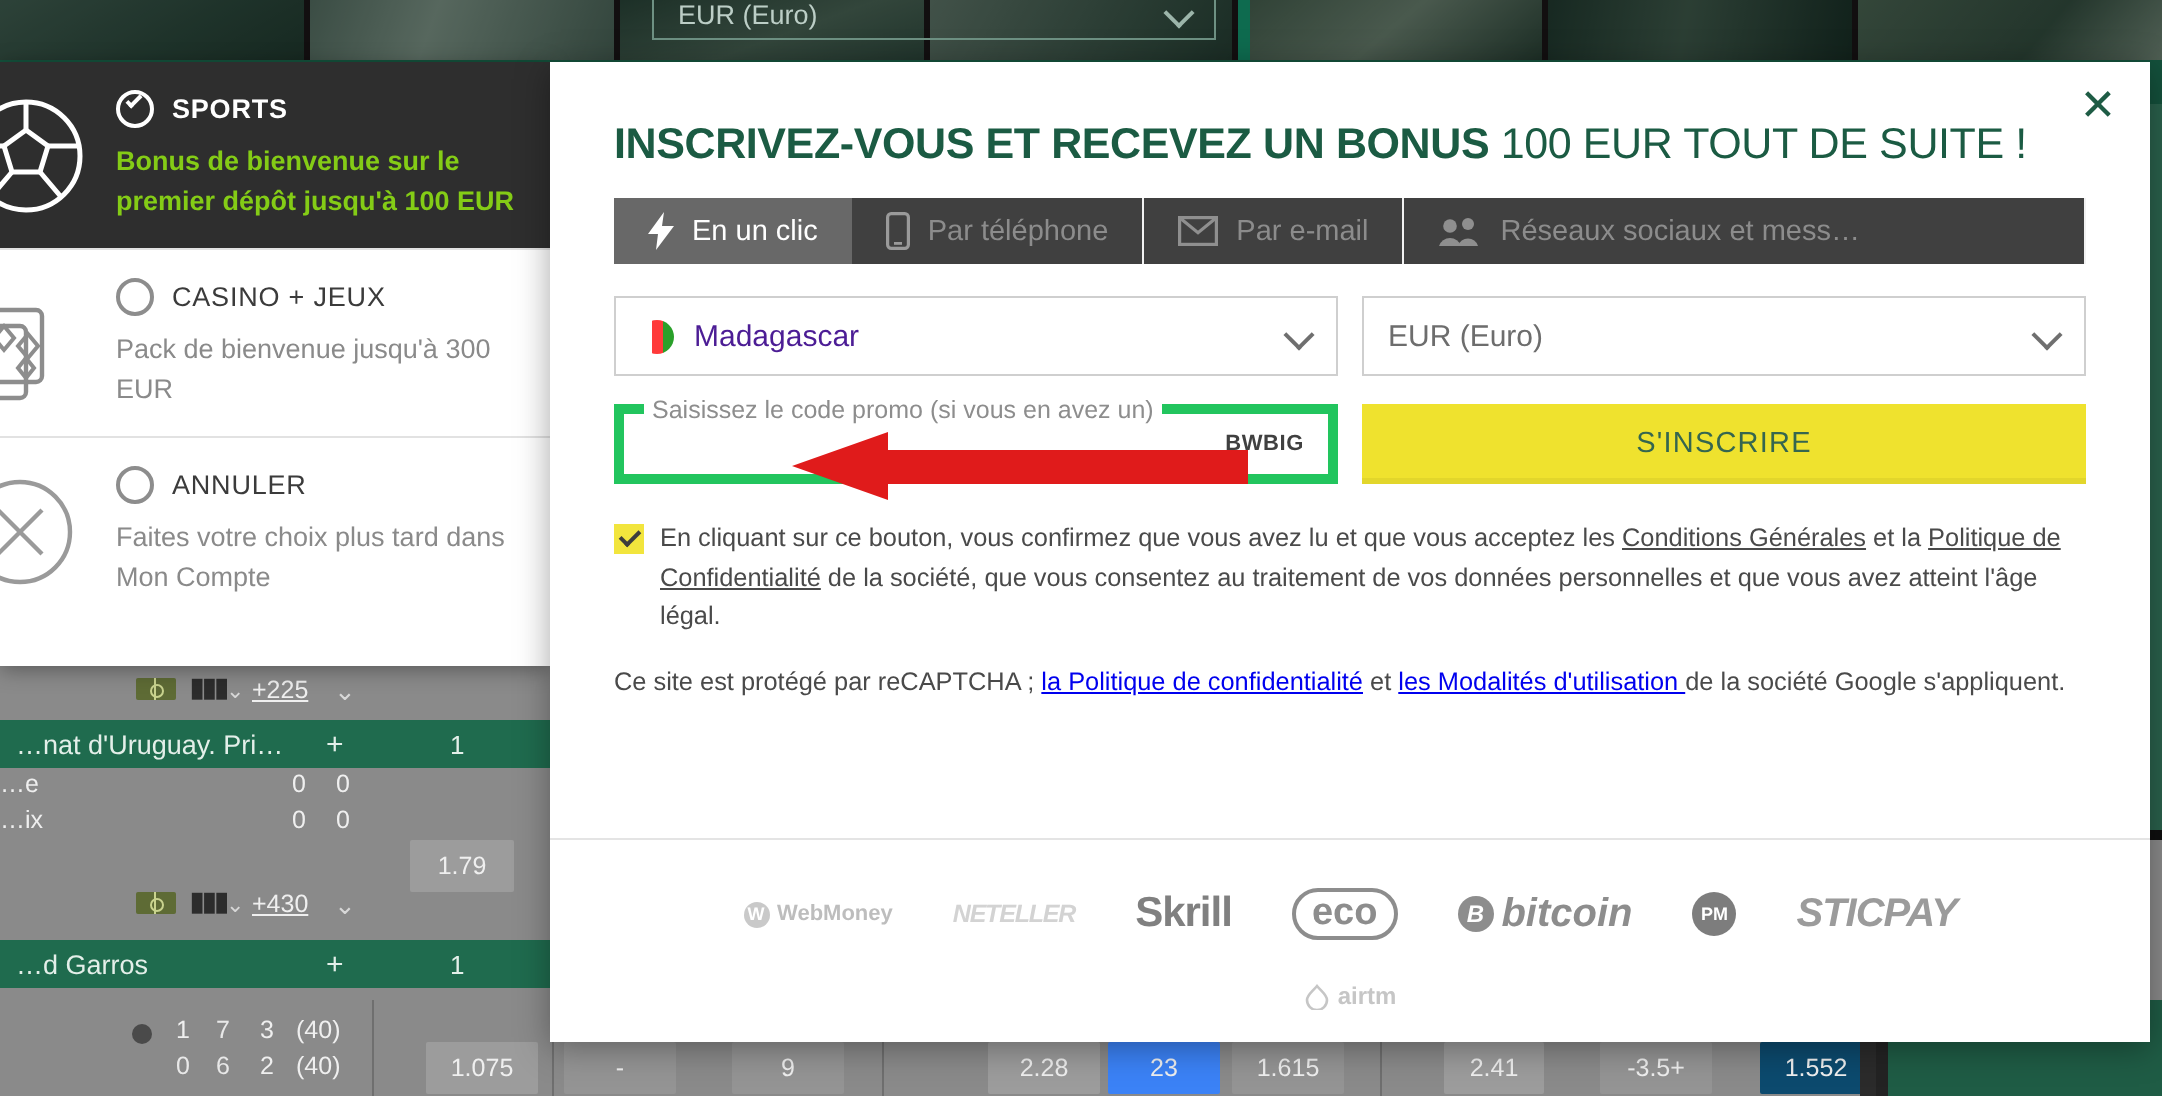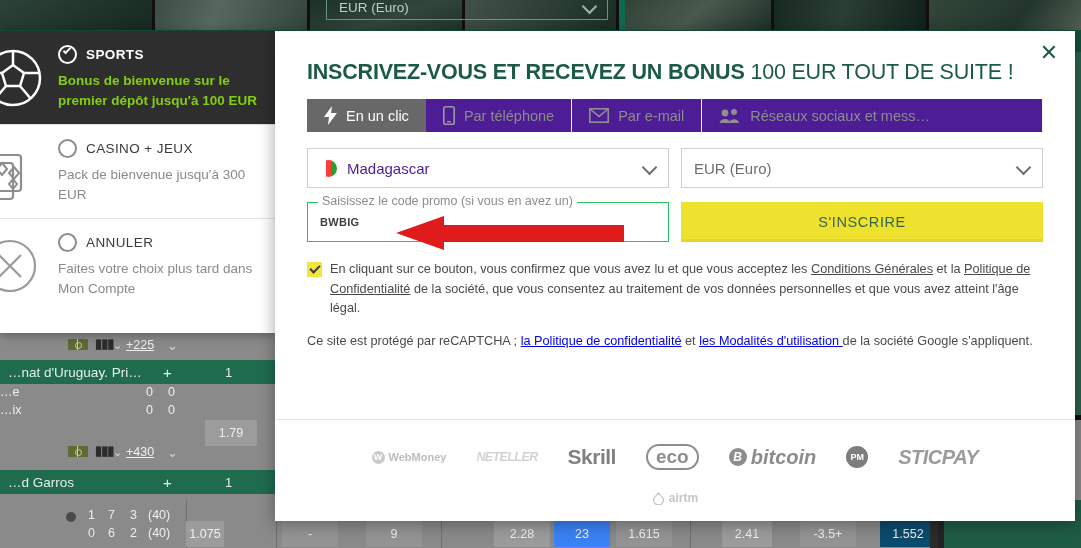--- a/index.html
+++ b/index.html
@@ -130,21 +130,21 @@
   .modal-title {
     padding: 29px 30px 0 32px;
     color: #1b5b43; font-size: 21.5px; font-weight: bold;
     letter-spacing: -.2px; white-space: nowrap;
   }
   .modal-title .light { font-weight: normal; }
 
   .tabs { display: flex; margin: 14px 32px 0 32px; height: 33px; }
   .tab {
     flex: 0 0 auto; display: flex; align-items: center; gap: 9px;
-    padding: 0 17px; background: #4c1d95; color: #8c8c8c;
+    padding: 0 17px; background: #404040; color: #8c8c8c;
     font-size: 14.5px; cursor: pointer; border-right: 1px solid #f2f2f2;
   }
   .tab.active { background: #686868; color: #ffffff; border-right: none; }
   .tab.grow { flex: 1 1 auto; }
   .tab svg { display: block; }
 
   .form-area { padding: 16px 32px 0 32px; }
   .grid2 { display: flex; gap: 12px; }
   .col { flex: 1 1 0; min-width: 0; }
 
@@ -162,22 +162,22 @@
     transform: rotate(45deg);
   }
   .flag-mg {
     width: 17px; height: 17px; border-radius: 50%; margin-right: 10px;
     background: linear-gradient(to right, #ffffff 0 34%, #ff3a3a 34% 67%, #2aa02a 67% 100%);
     flex: 0 0 17px;
   }
 
   .promo-wrap { margin-top: 14px; position: relative; }
   .promo-field {
-    height: 40px; border: 1px solid #22c55e; background: #fff;
-    display: flex; align-items: center; padding: 0 12px; position: relative;
+    height: 40px; border: 5px solid #22c55e; background: #fff;
+    display: flex; align-items: center; padding: 0 12px; position: relative; justify-content: flex-end;
   }
   .promo-legend {
     position: absolute; left: 10px; top: -9px; background: #fff;
     padding: 0 4px; font-size: 12.5px; color: #8d8d8d; white-space: nowrap;
   }
   .promo-value { font-size: 11px; color: #404040; font-weight: bold; letter-spacing: .3px; }
 
   .signup-btn {
     margin-top: 14px; height: 40px; background: #efe22e;
     color: #35664f; font-size: 14.5px; letter-spacing: .6px;
@@ -313,21 +313,21 @@
   <div class="tennis-ball" style="left:66px;top:512px;"></div>
   <div class="odds-line" style="left:88px;top:508px;">1</div>
   <div class="odds-line dim" style="left:108px;top:508px;">7</div>
   <div class="odds-line" style="left:130px;top:508px;">3</div>
   <div class="odds-line" style="left:148px;top:508px;">(40)</div>
   <div class="odds-line dim" style="left:88px;top:526px;">0</div>
   <div class="odds-line dim" style="left:108px;top:526px;">6</div>
   <div class="odds-line" style="left:130px;top:526px;">2</div>
   <div class="odds-line" style="left:148px;top:526px;">(40)</div>
 
-  <div class="odd-chip" style="left:186px;top:521px;width:38px;height:26px;">1.075</div>
+  <div class="odd-chip" style="left:213px;top:521px;width:56px;height:26px;">1.075</div>
   <div class="odd-chip" style="left:282px;top:521px;width:56px;height:26px;background:#949494;">-</div>
   <div class="odd-chip" style="left:366px;top:521px;width:56px;height:26px;background:#949494;">9</div>
   <div class="sep-v" style="left:441px;top:505px;height:43px;"></div>
   <div class="odd-chip" style="left:494px;top:521px;width:56px;height:26px;">2.28</div>
   <div class="odd-chip" style="left:554px;top:521px;width:56px;height:26px;background:#3b82f6;">23</div>
   <div class="odd-chip" style="left:616px;top:521px;width:56px;height:26px;background:#949494;">1.615</div>
   <div class="sep-v" style="left:690px;top:505px;height:43px;"></div>
   <div class="odd-chip" style="left:722px;top:521px;width:50px;height:26px;">2.41</div>
   <div class="odd-chip" style="left:800px;top:521px;width:56px;height:26px;background:#949494;">-3.5+</div>
   <div class="odd-chip" style="left:880px;top:521px;width:56px;height:26px;background:#0c4a6e;">1.552</div>

